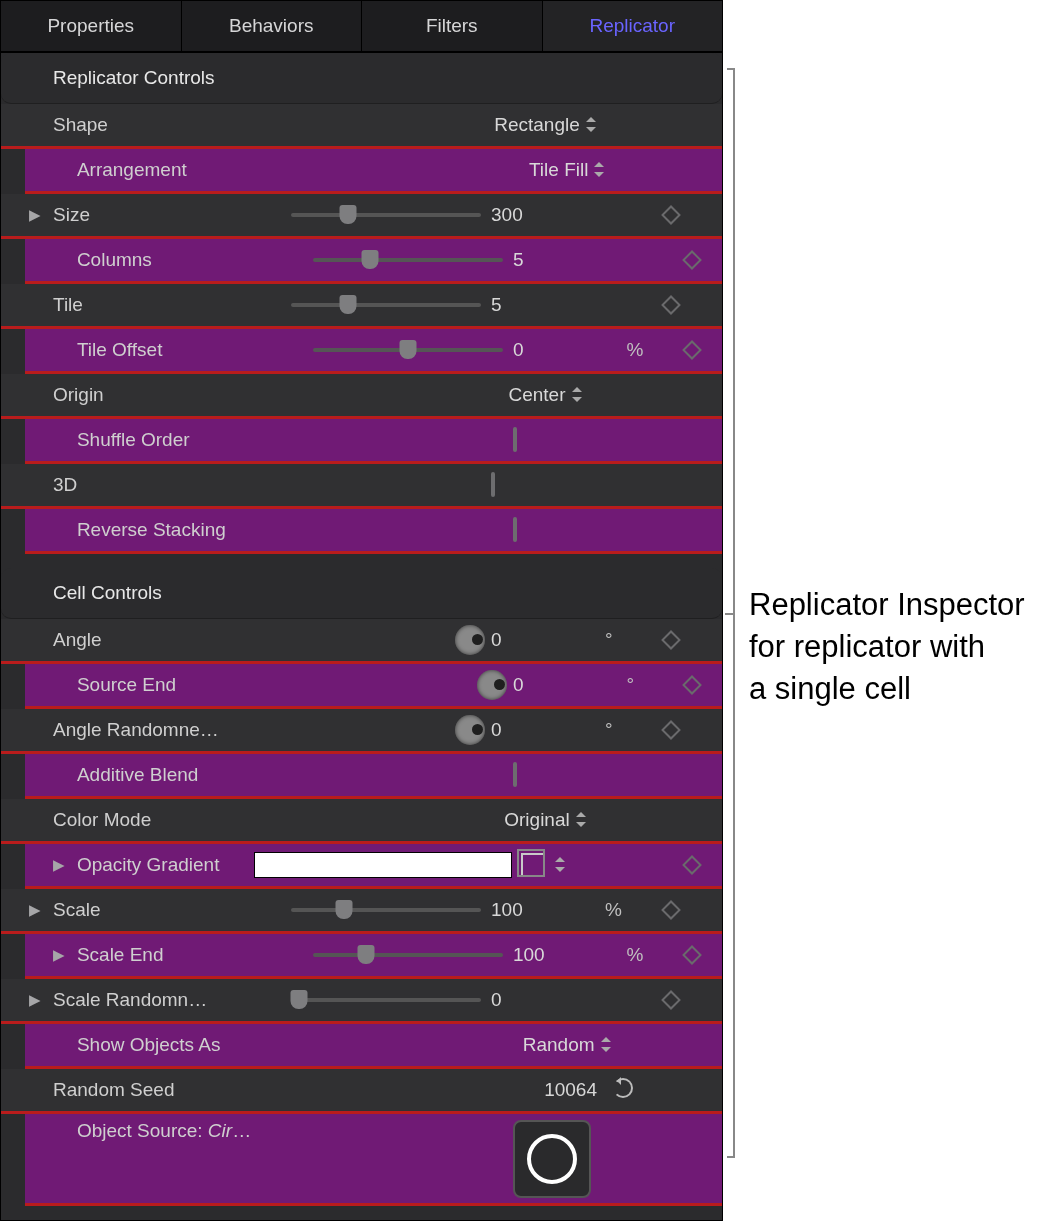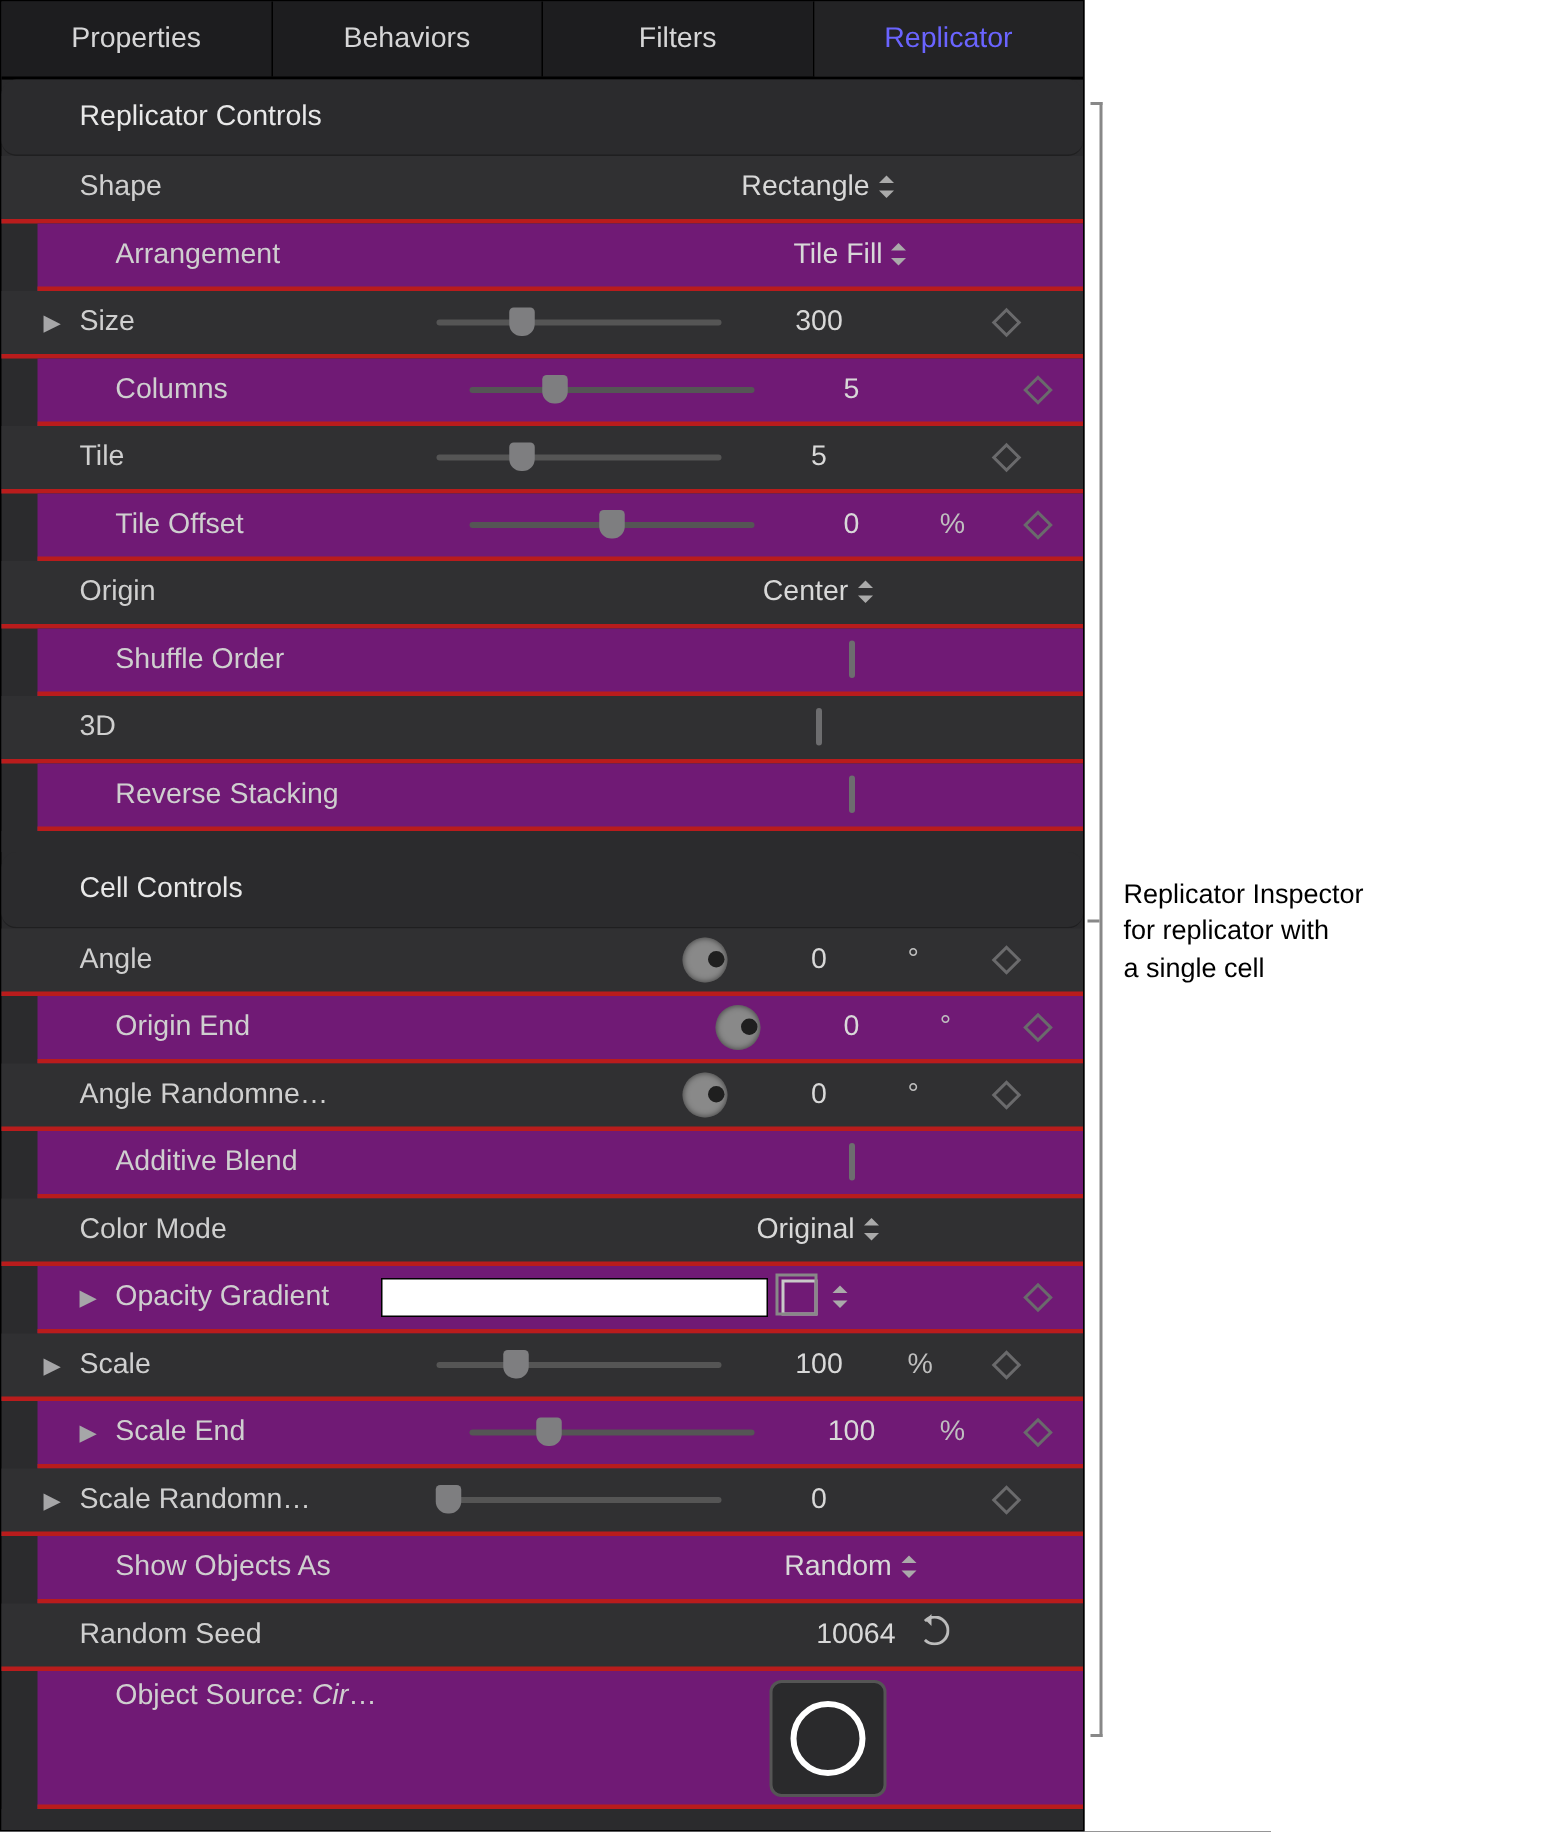--- a/index.html
+++ b/index.html
@@ -12,21 +12,21 @@
   .tab:last-child { border-right: none; }
   .tab.active { color: #6a64ff; background: #232325; }
   
   .sect-head { padding: 14px 10px 14px 52px; color: #e8e8e8; font-weight: 400; background: #2b2b2d; border-bottom: 1px solid #1f1f20; border-radius: 10px; }
   
   .row { display: flex; align-items: center; height: 45px; padding-left: 28px; border-bottom: 3px solid #b91c1c; background: #303032; }
   .row.alt { background: #701a75; margin-left: 24px; }
   .disc { width: 24px; color: #a6a6a8; font-size: 15px; text-align:left;}
   .label { width: 178px; color: #cfcfcf; white-space: nowrap; overflow: hidden; text-overflow: ellipsis; }
   .mid { width: 260px; display: flex; justify-content: flex-end; align-items:center; }
-  .valcol { width: 110px; text-align: center; color: #d8d8d8; position:relative; }
+  .valcol { width: 110px; text-align: left; color: #d8d8d8; position:relative; }
   .unit { width: 40px; text-align:left; color: #bfbfbf; padding-left:4px;}
   .key { width: 60px; display:flex; justify-content:center; }
   
   .slider { width: 190px; height: 4px; background: #555; border-radius: 2px; position: relative; margin-right:10px;}
   .slider .thumb { position: absolute; top: -8px; width: 17px; height: 19px; background: #7e7e80; border-radius: 3px 3px 8px 8px; transform: translateX(-50%);}
   
   .dial { width: 30px; height: 30px; border-radius: 50%; background: radial-gradient(circle at 50% 50%, #898989 0 100%); position: relative; box-shadow: inset 0 0 4px rgba(0,0,0,.6); margin-right:6px;}
   .dial .dot { position:absolute; width:11px; height:11px; border-radius:50%; background:#1f1f1f; top:9px; left:17px;}
   
   .chk { width: 22px; height: 22px; border: 2px solid #6d6d6f; border-radius: 5px; margin: 0 auto;}
@@ -44,21 +44,21 @@
   .grad-btn::after{content:"";position:absolute;width:24px;height:24px;border:2px solid #888;left:-6px;top:-6px;}
   
   .refresh { width:20px; height:20px; border:2px solid #bcbcbc; border-radius:50%; position:relative; display:inline-block; margin-left:8px; border-left-color:transparent;}
   .refresh::before{content:"";position:absolute; top:-3px; left:-2px; border:4px solid transparent; border-right-color:#bcbcbc;}
   
   .srcwell { width:78px; height:78px; border:2px solid #555; border-radius:8px; background:#2a2a2c; display:flex; align-items:center; justify-content:center; margin-left:0;}
   .srcwell .circ { width:50px; height:50px; border:4px solid #fff; border-radius:50%;}
   .spacer { height: 14px; background:#2b2b2d;}
   .big-row { height: 92px; align-items:flex-start; padding-top:6px;}
   
-  .anno { margin-left: 18px; padding-top: 64px; font-size: 18px; color:#000; line-height:1.35; position:relative;}
+  .anno { margin-left: 18px; padding-top: 64px; font-size: 31px; color:#000; line-height:1.35; position:relative;}
   .bracket { position:absolute; left:-14px; top:68px; bottom:0; height:1090px; width:14px;}
   .bracket::before{content:"";position:absolute;left:6px;top:0;bottom:0;width:2px;background:#888;}
   .bracket::after{content:"";position:absolute;left:-2px;top:50%;width:8px;height:2px;background:#888;}
   .brkt-top,.brkt-bot{position:absolute;left:0;height:2px;width:8px;background:#888;}
   .brkt-top{top:0;} .brkt-bot{bottom:0;}
   .anno-text{margin-left:8px; margin-top:520px;}
   .italic{font-style:italic;}
 </style>
 </head>
 <body>
@@ -211,21 +211,21 @@
         </span>
     <span class="valcol">0</span>
     <span class="unit">°</span>
     <span class="key">
           <span class="kf"></span>
         </span>
   </div>
 
   <div class="row alt">
     <span class="disc"></span>
-    <span class="label">Origin End</span>
+    <span class="label">Source End</span>
     <span class="mid">
           <span class="dial">
             <span class="dot"></span>
           </span>
         </span>
     <span class="valcol">0</span>
     <span class="unit">°</span>
     <span class="key">
           <span class="kf"></span>
         </span>

